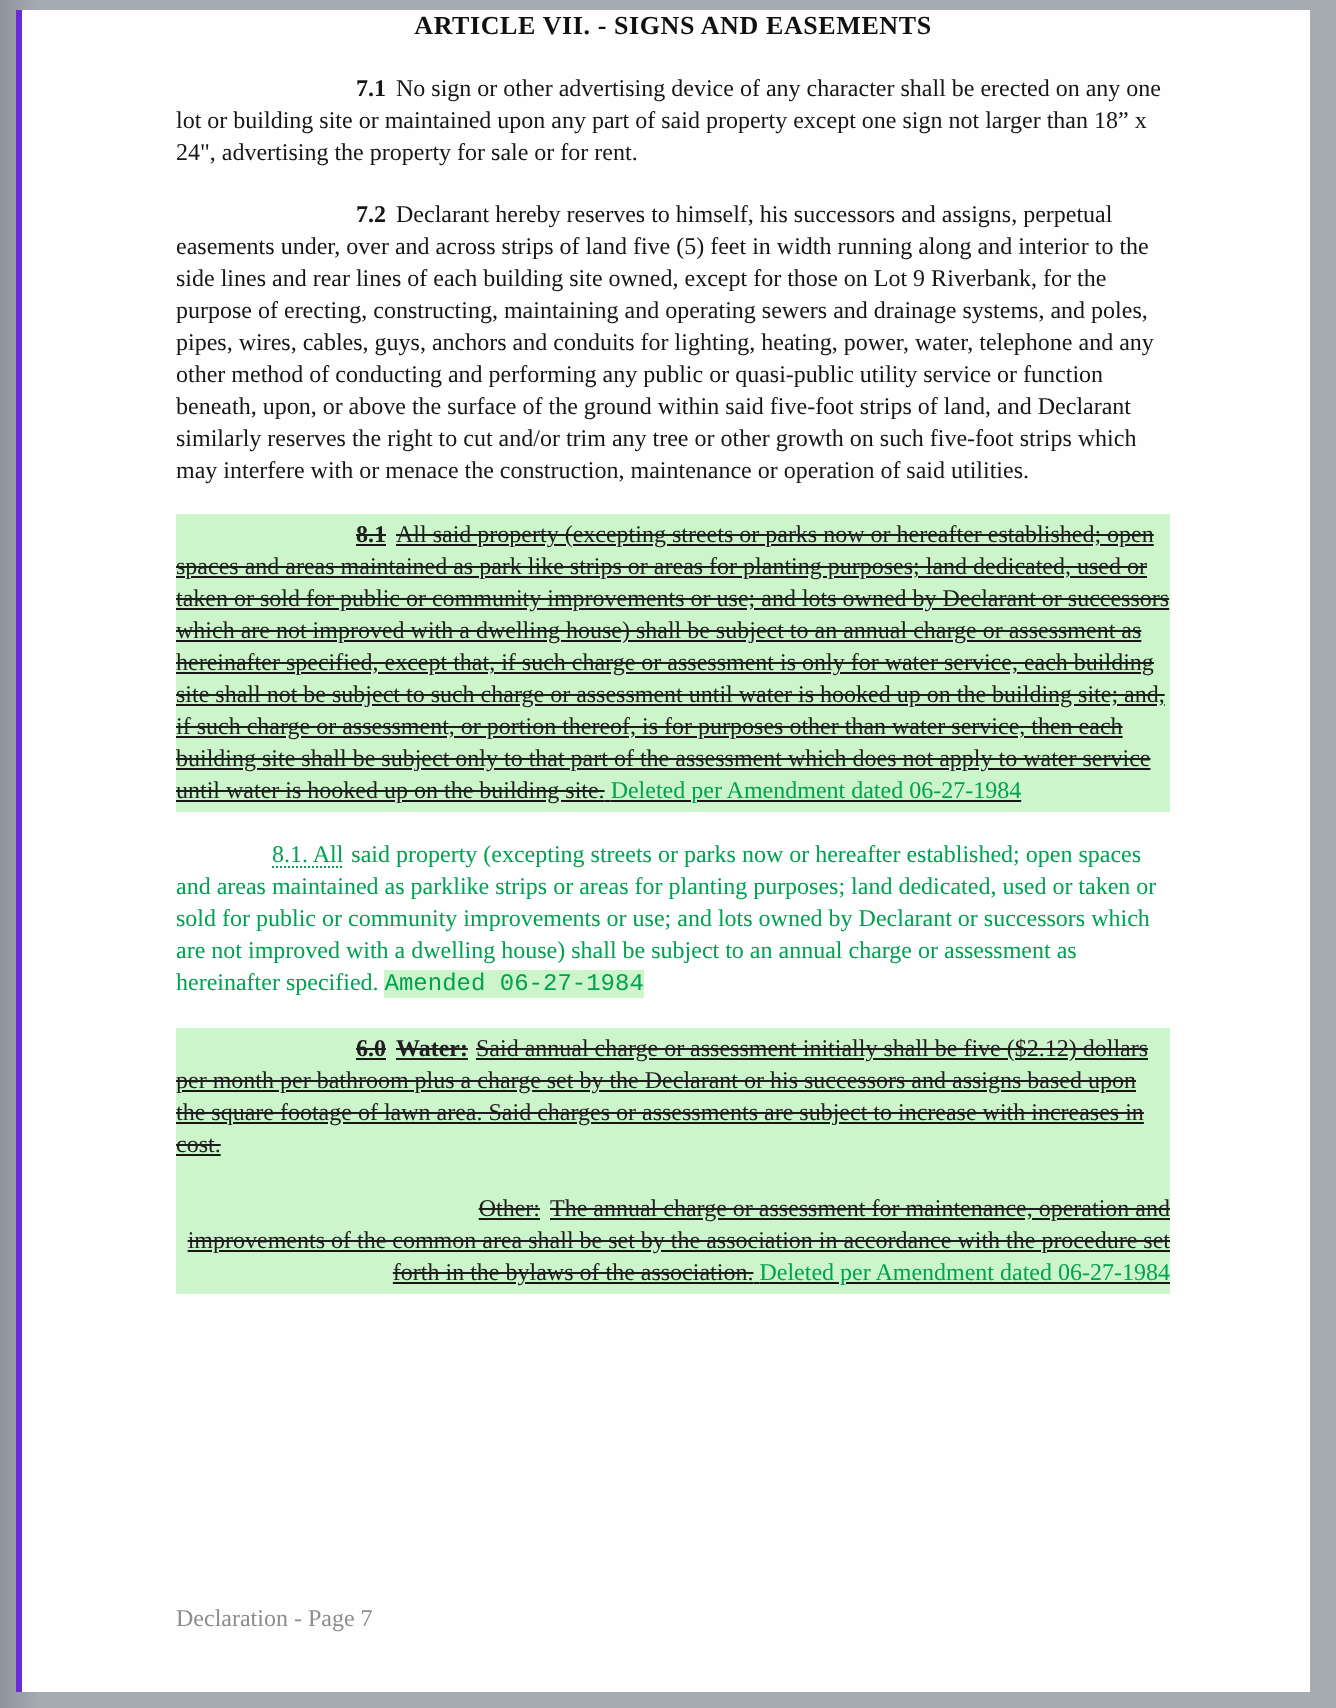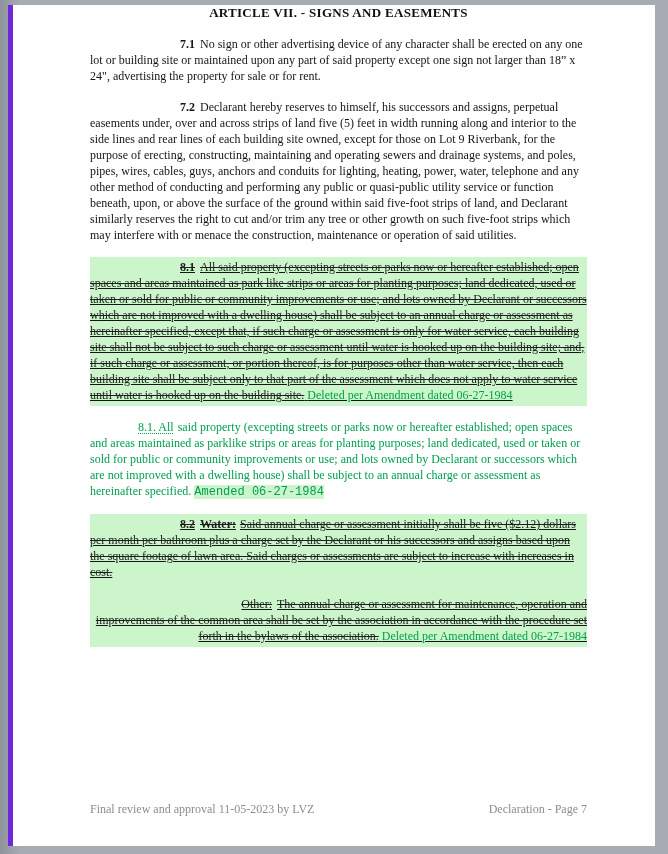--- a/index.html
+++ b/index.html
@@ -6,21 +6,21 @@
   body{
     width:668px;height:854px;
     background:linear-gradient(90deg,#8e939b 0%,#a7abb2 3%,#a7abb2 100%);
     font-family:"Liberation Serif","DejaVu Serif",serif;
     position:relative;
     -webkit-font-smoothing:antialiased;
   }
   .page{
     position:absolute;left:8px;top:5px;width:647px;height:841px;
     background:#fefefe;
-    border-left:5px solid #6d28d9;
+    border-left:3px solid #6d28d9;
     box-sizing:border-box;
   }
   .content{
     position:absolute;left:77px;top:0;width:497px;
     font-size:12px;line-height:16px;color:#161616;
   }
   h1.article-heading{
     margin:0;text-align:center;font-size:13px;line-height:16px;
     font-weight:bold;color:#111;letter-spacing:.3px;
   }
@@ -65,24 +65,23 @@
 
     <div class="hl-block">
       <p class="indent"><b class="num strike">8.1</b><span class="strike">All said property (excepting streets or parks now or hereafter established; open spaces and areas maintained as park like strips or areas for planting purposes; land dedicated, used or taken or sold for public or community improvements or use; and lots owned by Declarant or successors which are not improved with a dwelling house) shall be subject to an annual charge or assessment as hereinafter specified, except that, if such charge or assessment is only for water service, each building site shall not be subject to such charge or assessment until water is hooked up on the building site; and, if such charge or assessment, or portion thereof, is for purposes other than water service, then each building site shall be subject only to that part of the assessment which does not apply to water service until water is hooked up on the building site.</span>
         <span class="green">Deleted per Amendment dated 06-27-1984</span></p>
     </div>
 
     <p class="green-para indent"><span class="dotted-lead">8.1.  All</span><span>said property (excepting streets or parks now or hereafter established; open spaces and areas maintained as parklike strips or areas for planting purposes; land dedicated, used or taken or sold for public or community improvements or use; and lots owned by Declarant or successors which are not improved with a dwelling house) shall be subject to an annual charge or assessment as hereinafter specified.</span>
       <span class="hl-inline">Amended 06-27-1984</span></p>
 
     <div class="hl-block">
-      <p class="indent"><b class="num strike">8.2</b><b class="strike-ul">Water:</b><span class="strike">Said annual charge or assessment initially shall be five ($2.12)  dollars per month per bathroom plus a charge set by the Declarant or his successors and assigns based upon the square footage of lawn area.  Said charges or assessments are subject to increase with increases in cost.</span></p>
+      <p class="indent"><b class="num strike">6.0</b><b class="strike-ul">Water:</b><span class="strike">Said annual charge or assessment initially shall be five ($2.12)  dollars per month per bathroom plus a charge set by the Declarant or his successors and assigns based upon the square footage of lawn area.  Said charges or assessments are subject to increase with increases in cost.</span></p>
       <p class="indent inner-gap"><span class="strike num">Other:</span><span class="strike">The annual charge or assessment for maintenance, operation and improvements of the common area shall be set by the association in accordance with the procedure set forth in the bylaws of the association.</span>
         <span class="green">Deleted per Amendment dated 06-27-1984</span></p>
     </div>
 
   </div>
 
   <div class="footer">
-    <span>Final review and approval 11-05-2023 by LVZ</span>
     <span>Declaration - Page 7</span>
   </div>
 </div>
 
 </body></html>

